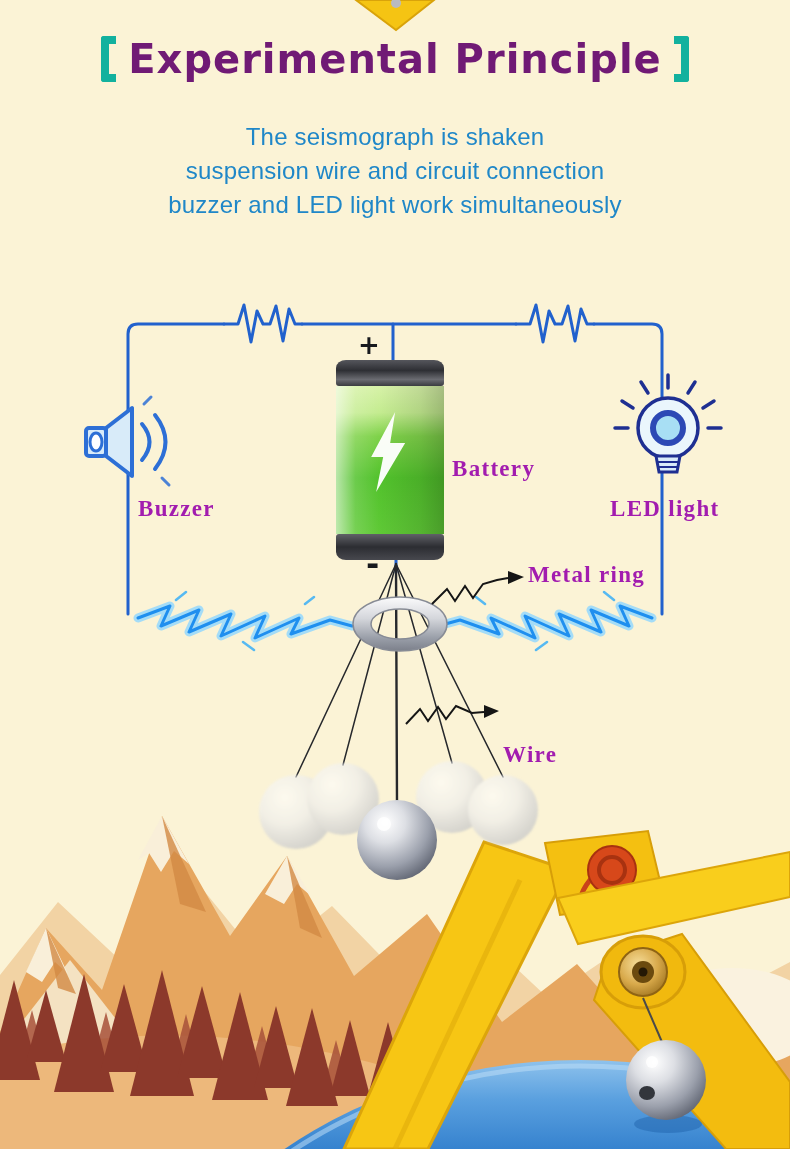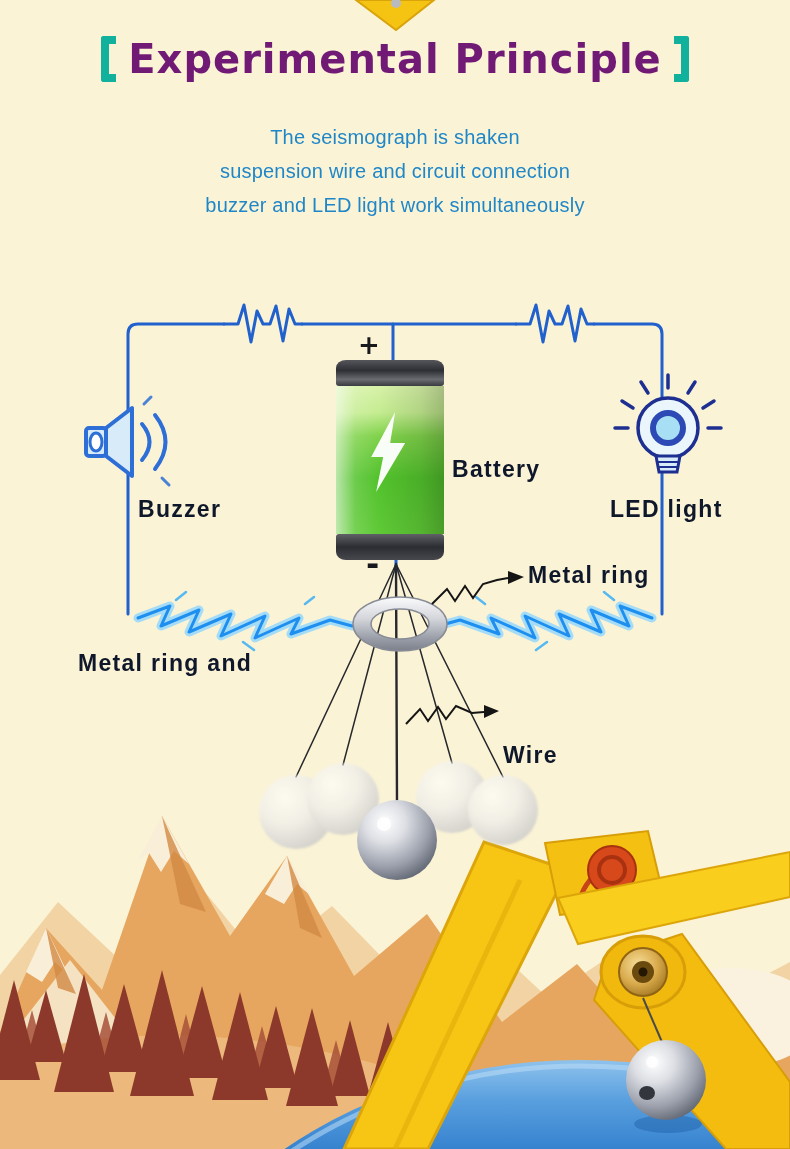--- a/index.html
+++ b/index.html
@@ -21,28 +21,28 @@
     font-weight:800;font-size:40px;letter-spacing:1px;color:#701a75;
     vertical-align:middle;
   }
   .bk{display:inline-block;width:15px;height:46px;box-sizing:border-box;
       border:8px solid #12B19E;vertical-align:middle;}
   .bk-l{border-right:0;margin-right:12px;border-radius:3px 0 0 3px;}
   .bk-r{border-left:0;margin-left:12px;border-radius:0 3px 3px 0;}
 
   .desc{
     position:absolute;top:120px;left:0;width:100%;text-align:center;z-index:5;
-    color:#1F87C8;font-size:20px;
+    color:#1F87C8;font-size:24px;
   }
   .desc p{margin:0;line-height:34px;letter-spacing:0.2px;}
 
   .label{
-    position:absolute;z-index:5;color:#0f172a;font-weight:bold;
+    position:absolute;z-index:5;color:#a21caf;font-weight:bold;
     font-size:23px;letter-spacing:1.3px;white-space:nowrap;
-    font-family:Liberation Sans, sans-serif;
+    font-family:Liberation Serif, serif;
   }
   .note div{line-height:31px;}
 
   .term{
     position:absolute;z-index:5;color:#17191D;font-weight:bold;
     font-family:"DejaVu Sans", sans-serif;line-height:1;
   }
   .term-plus{left:358px;top:332px;font-size:26px;}
   .term-minus{left:366px;top:548px;font-size:32px;}
 
@@ -281,14 +281,13 @@
   <p>buzzer and LED light work simultaneously</p>
 </div>
 
 <div class="label" style="left:452px;top:456px;">Battery</div>
 <div class="label" style="left:138px;top:496px;">Buzzer</div>
 <div class="label" style="left:610px;top:496px;">LED light</div>
 <div class="label" style="left:528px;top:562px;text-align:right;">Metal ring</div>
 <div class="label" style="left:503px;top:698px;margin-top:44px;">Wire</div>
 
 <div class="label note" style="left:78px;top:648px;">
-  <div>Metal ring and</div>
 </div>
 
 </body></html>

